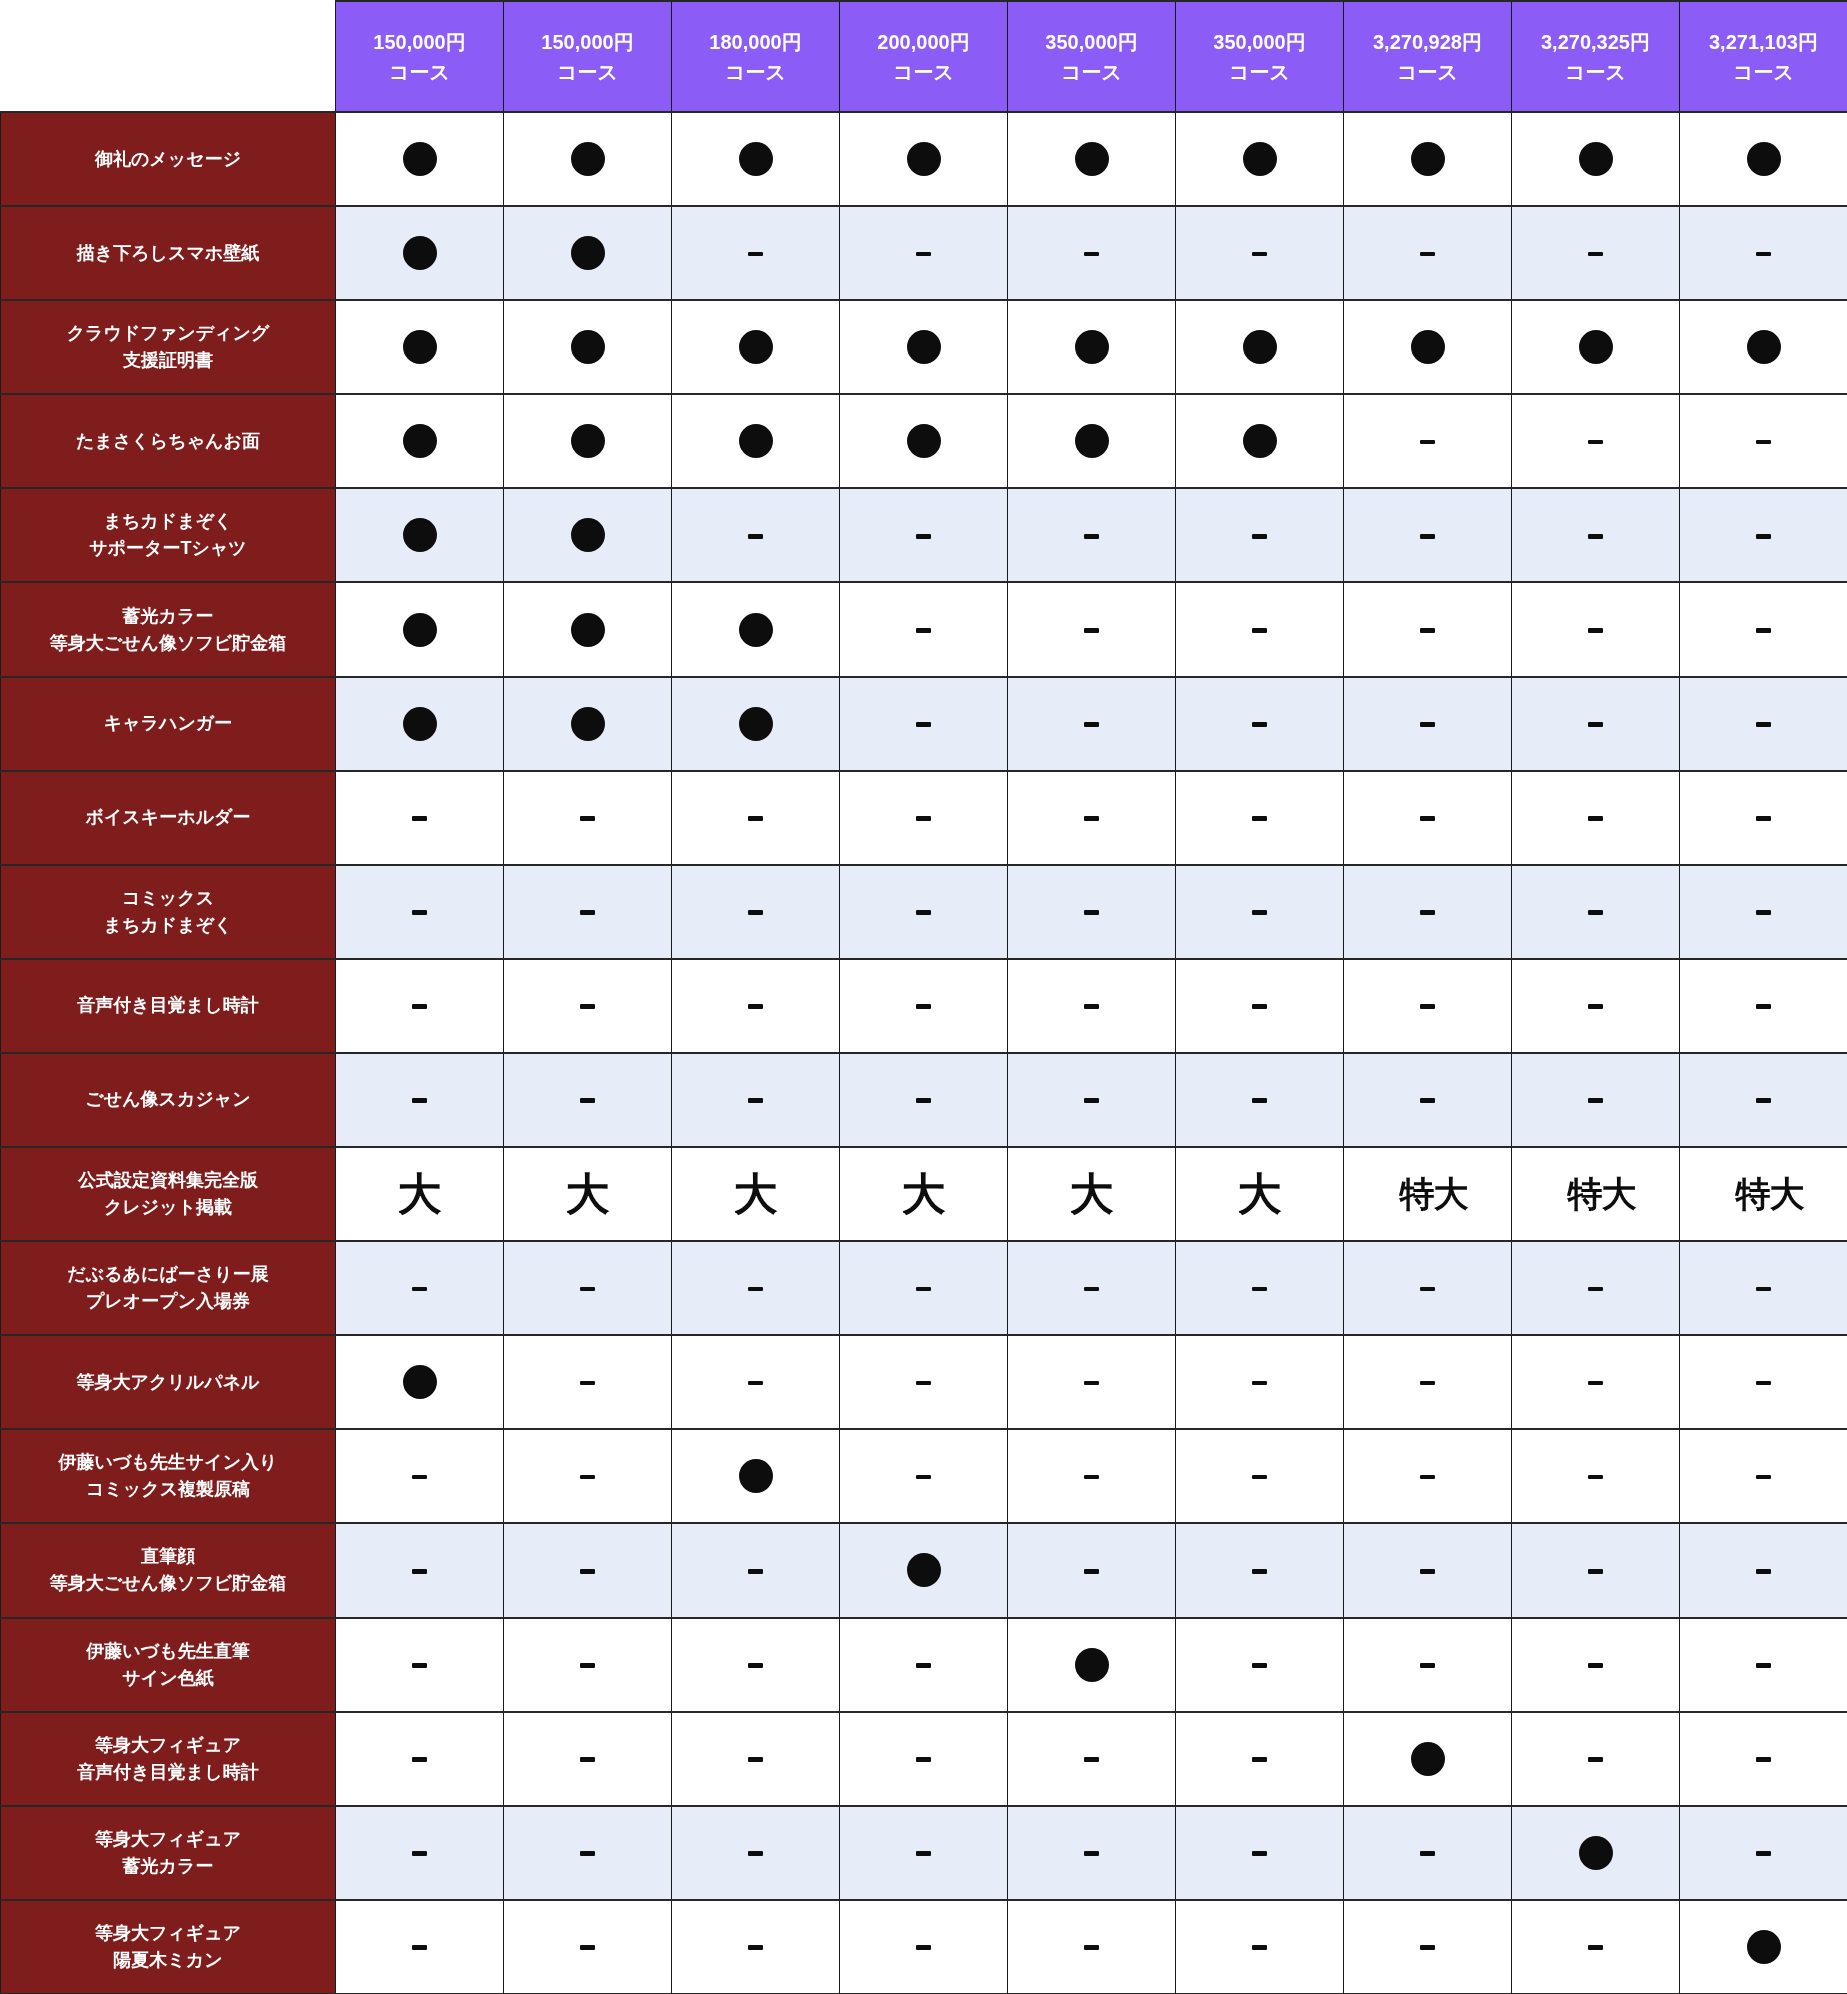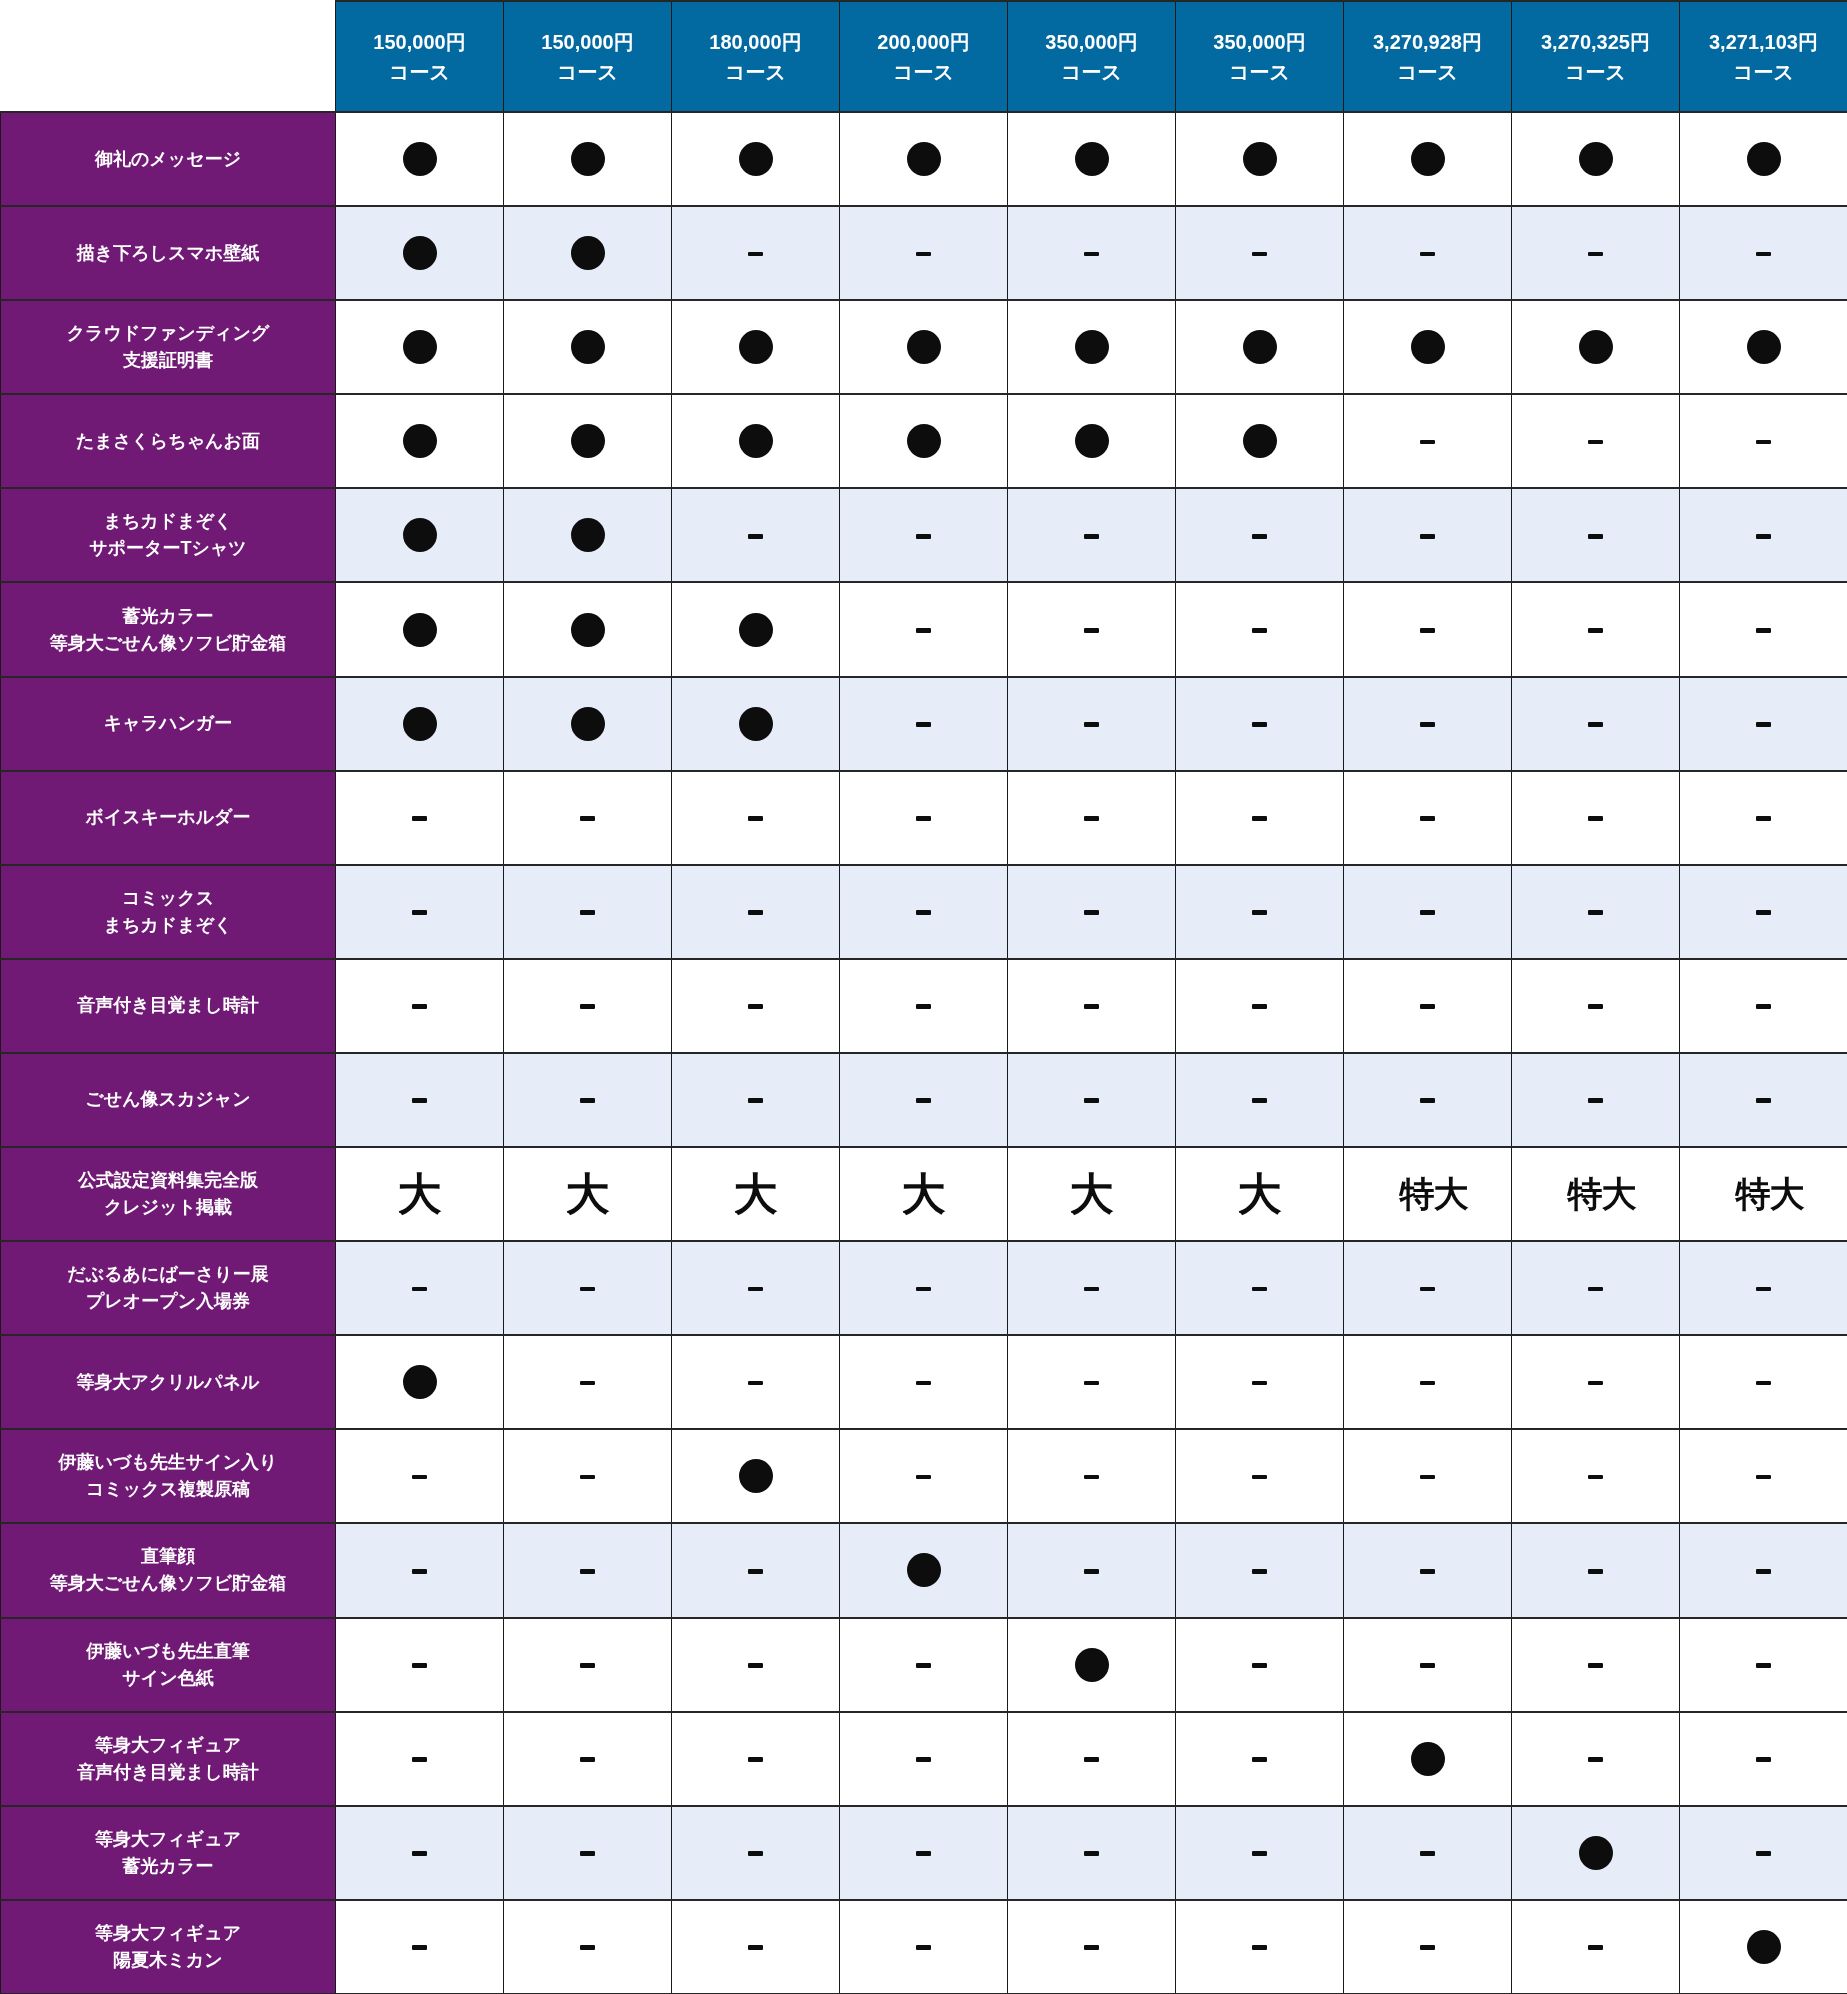--- a/index.html
+++ b/index.html
@@ -25,35 +25,35 @@
     border-top: 2.1px solid #262626;
     border-bottom: 2.1px solid #262626;
     text-align: center;
     vertical-align: middle;
     padding: 0;
     overflow: hidden;
   }
   
   #benefit-table thead th {
     height: 109px;
-    background: #0369a1;
+    background: #8b5cf6;
     color: #ffffff;
     font-size: 20px;
     font-weight: bold;
     line-height: 1.5;
   }
   #benefit-table thead th.corner {
     background: #ffffff;
     border-top: none;
     border-left: none;
   }
   
   #benefit-table tbody tr { height: 82px; }
   #benefit-table tbody td.row-label {
-    background: #701a75;
+    background: #7f1d1d;
     color: #ffffff;
     font-size: 18px;
     font-weight: bold;
     line-height: 1.5;
   }
   #benefit-table tbody td.val { background: #ffffff; }
   #benefit-table tbody tr.band td.val { background: #E7EDF8; }
   
   .dot {
     display: inline-block;

